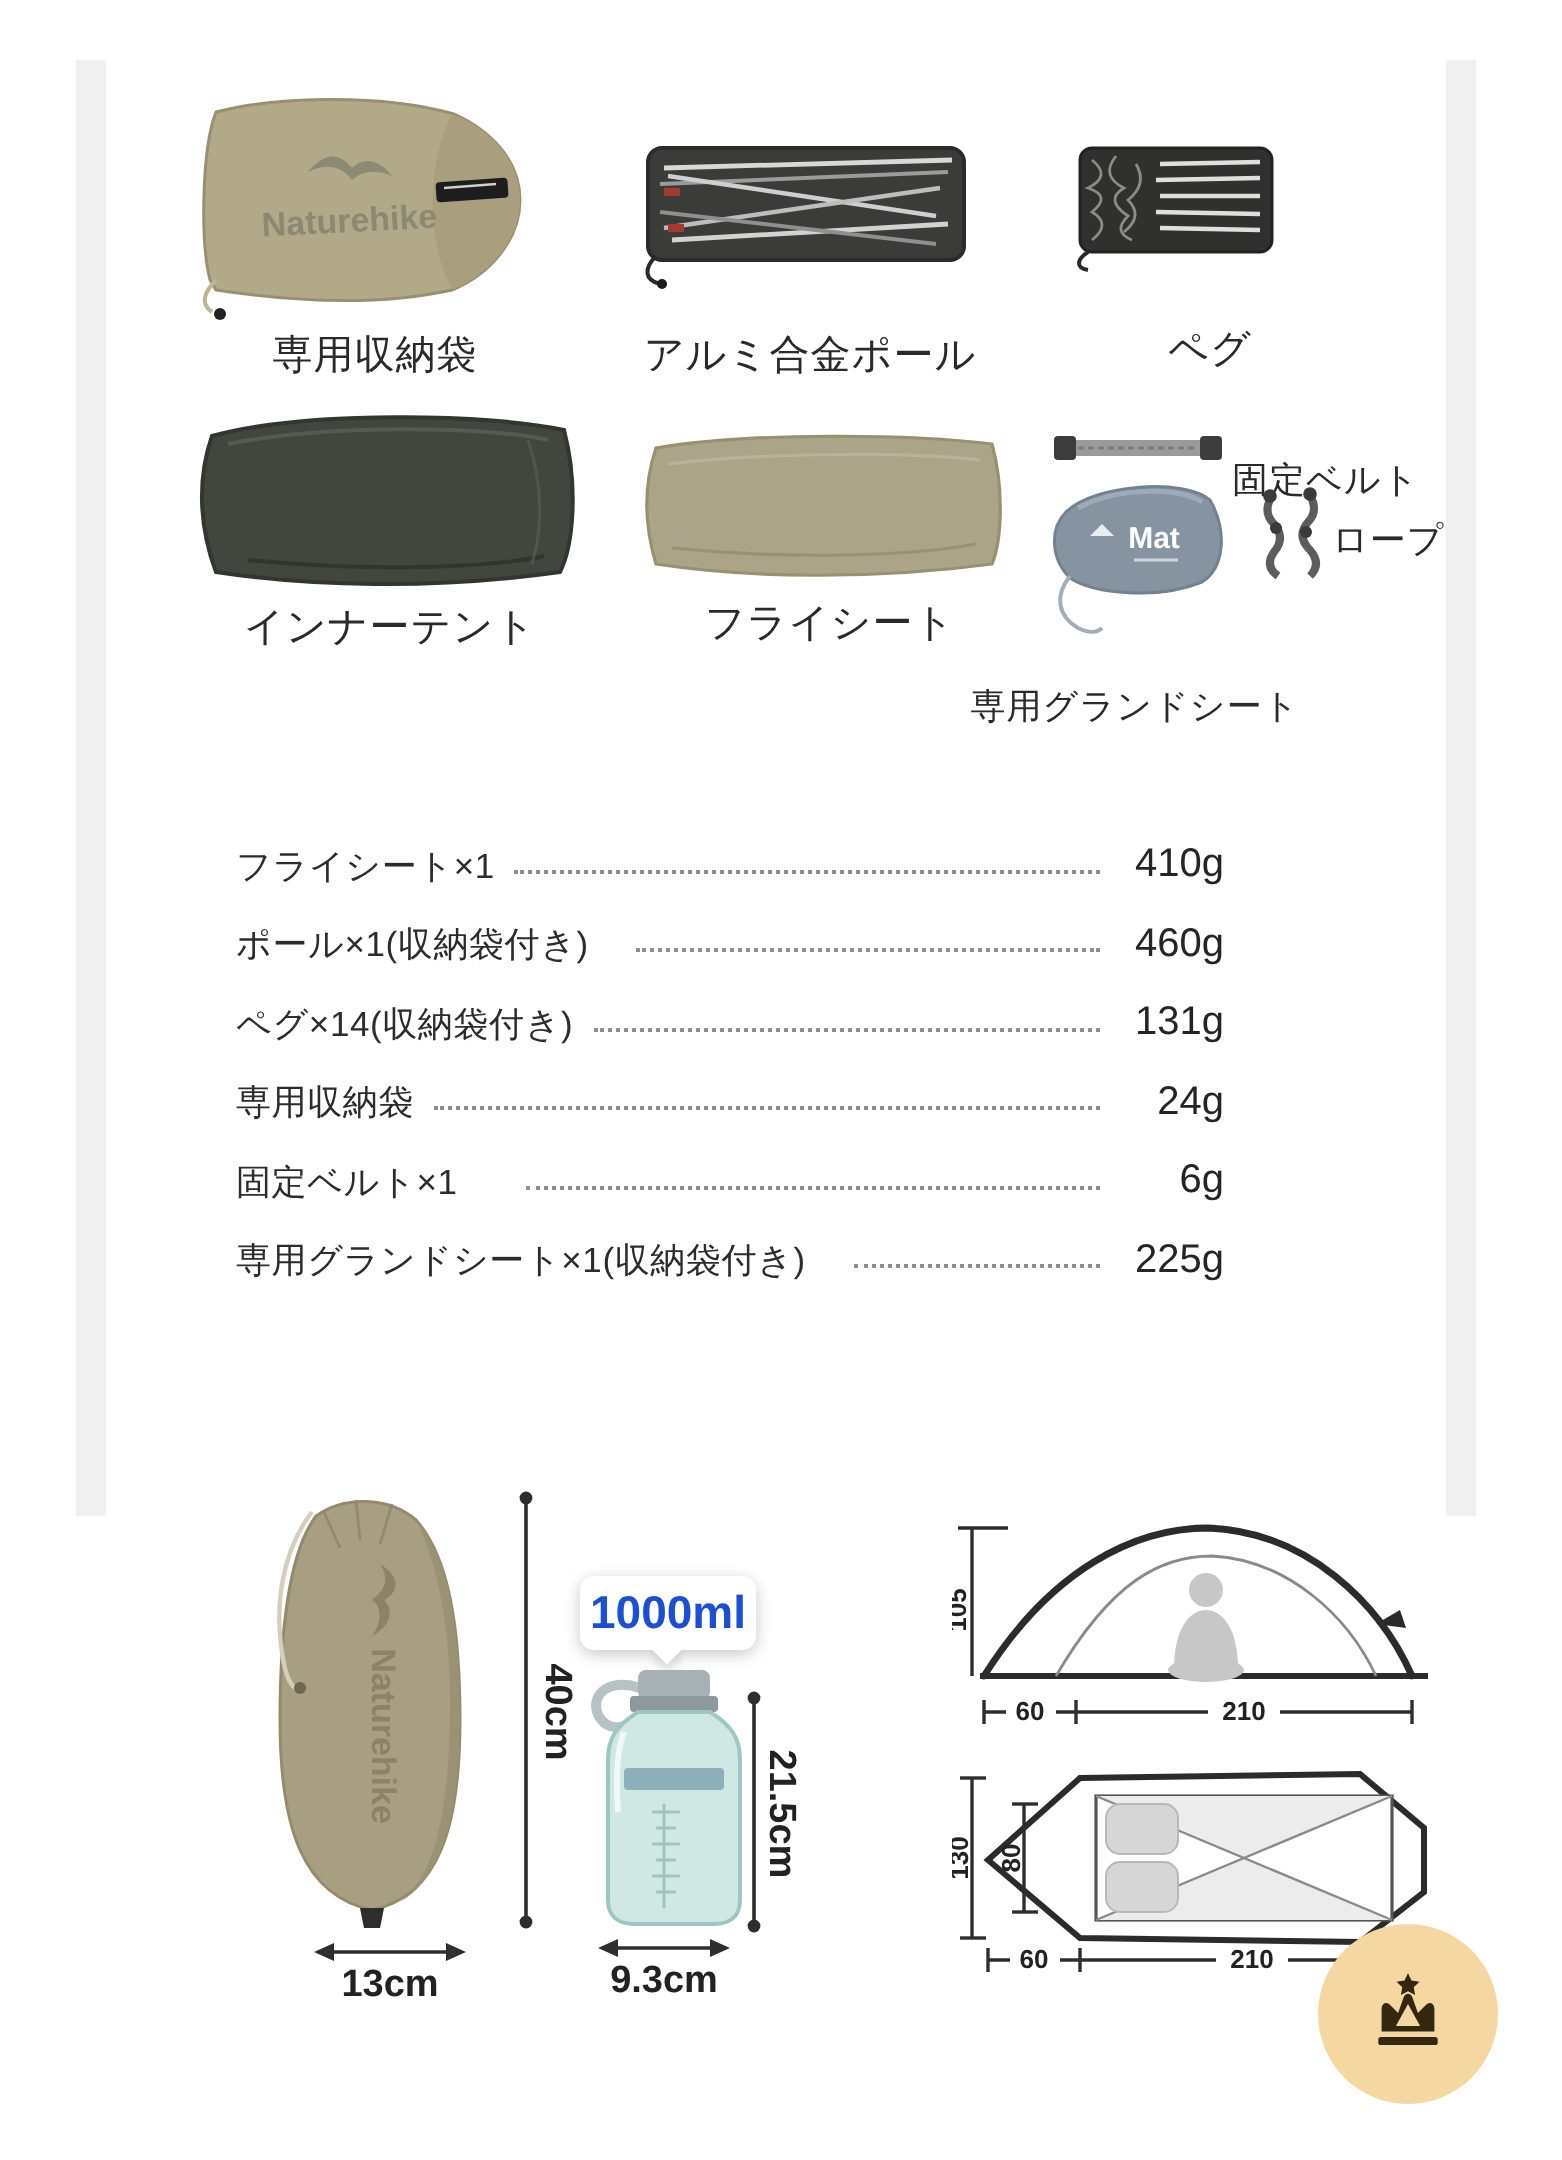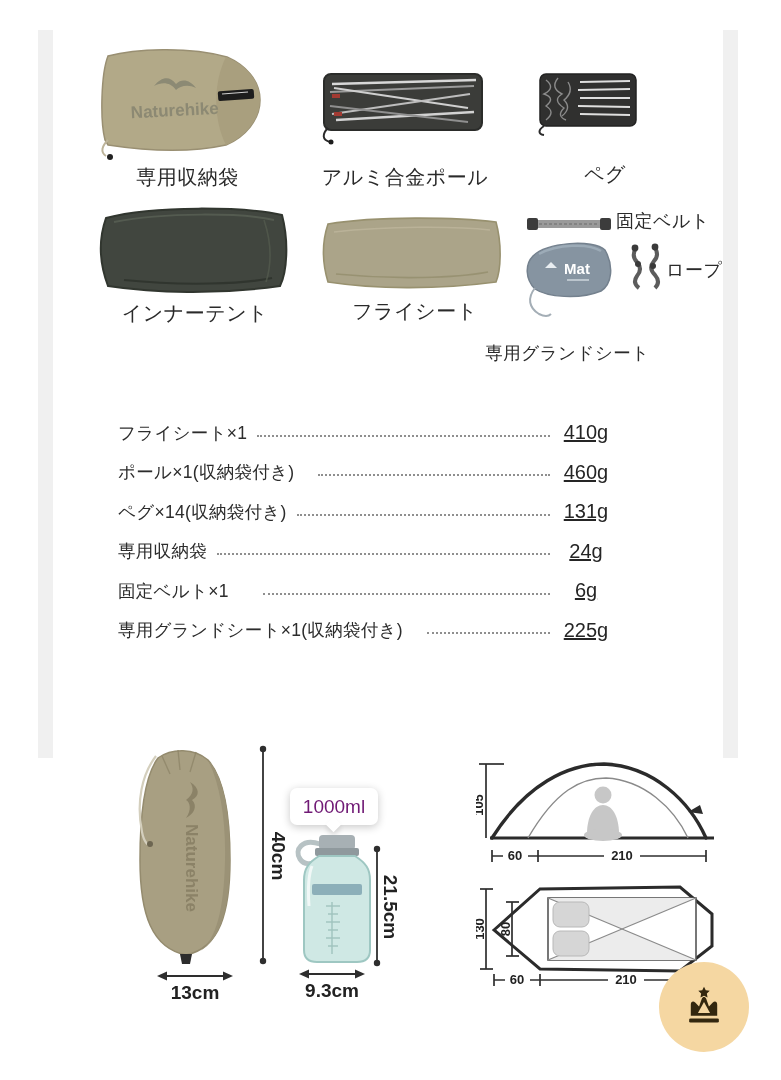--- a/index.html
+++ b/index.html
@@ -15,31 +15,31 @@
   .plabel { position:absolute; text-align:center; font-size:20px; font-weight:500;
     color:#2a2a2a; letter-spacing:.5px; white-space:nowrap; }
   .plabel.small { font-size:17.5px;margin-top:38px; }
   .plabel.side { text-align:left; font-size:18px; }
 
   
   #weight-list { position:absolute; left:118px; top:413px; width:494px; }
   .wrow { display:flex; align-items:center; height:39.5px; }
   .wlabel { font-size:17.5px; color:#2c2c2c; white-space:nowrap; letter-spacing:.3px; }
   .wdots { flex:1; border-bottom:2px dotted #8f8f8f; height:2px; margin:6px 10px 0 10px; }
-  .wval { font-size:20px; color:#252525; min-width:52px; text-align:center; white-space:nowrap;text-decoration:underline; }
+  .wval { font-size:20px; color:#252525; min-width:52px; text-align:right; white-space:nowrap; }
 
   
   .dimlabel { position:absolute; font-size:19px; font-weight:600; color:#222;
     text-align:center; white-space:nowrap; }
   .dimlabel.rot { transform:rotate(90deg); }
 
   .callout { position:absolute; left:290px; top:788px; width:88px; height:37px;
     background:#fff; border-radius:7px; box-shadow:0 2px 8px rgba(0,0,0,.22);
     display:flex; align-items:center; justify-content:center;
-    font-size:19px; font-weight:400; color:#701a75; }
+    font-size:23px; font-weight:700; color:#1d4ed8; }
   .callout::after { content:""; position:absolute; left:38px; bottom:-5px; width:11px; height:11px;
     background:#fff; transform:rotate(45deg); box-shadow:3px 3px 5px rgba(0,0,0,.12); }
 
   .badge { position:absolute; left:659px; top:962px; width:90px; height:90px;
     border-radius:50%; background:#f5d7a2; display:flex; align-items:center;
     justify-content:center; cursor:pointer; }
 
   svg text { font-family:"Liberation Sans","DejaVu Sans",sans-serif; }
 </style>
 </head>
@@ -109,21 +109,21 @@
     <path d="M20,64 C80,70 140,68 172,62" fill="none" stroke="#948d6d" stroke-width="1.6" opacity=".8"></path>
   </svg>
   <div class="plabel" style="left:330px;top:298px;width:170px">フライシート</div>
 
   <svg class="abs" style="left:527px;top:217px" width="84" height="15" viewBox="0 0 84 15">
     <rect x="9" y="3" width="66" height="8" fill="#9a9a9a"></rect>
     <line x1="12" y1="7" x2="72" y2="7" stroke="#7c7c7c" stroke-width="1.5" stroke-dasharray="3 2"></line>
     <rect x="0" y="1" width="11" height="12" rx="2" fill="#3c3c3c"></rect>
     <rect x="73" y="1" width="11" height="12" rx="2" fill="#3c3c3c"></rect>
   </svg>
-  <div class="plabel side" style="left:616px;top:209px;width:86px">固定ベルト</div>
+  <div class="plabel side" style="left:616px;top:228px;width:86px">固定ベルト</div>
 
   <svg class="abs" style="left:521px;top:234px" width="96" height="86" viewBox="0 0 96 86">
     <path d="M12,22 C26,8 72,5 84,16 C93,32 91,50 80,57 C58,66 26,63 14,55 C4,45 4,30 12,22 Z" fill="#8694a1" stroke="#74818e" stroke-width="1.5"></path>
     <path d="M18,20 C36,10 68,9 80,17" fill="none" stroke="#9fadb9" stroke-width="2.5" opacity=".9"></path>
     <path d="M24,34 L30,28 L36,34 Z" fill="#e8edf1"></path>
     <text x="56" y="40" font-size="15" font-weight="bold" fill="#ffffff" text-anchor="middle">Mat</text>
     <line x1="46" y1="46" x2="68" y2="46" stroke="#cdd6dd" stroke-width="1.5"></line>
     <path d="M14,54 C6,64 8,74 18,80 C24,83 28,82 30,80" fill="none" stroke="#a4aeb6" stroke-width="2"></path>
   </svg>
   <div class="plabel small" style="left:485px;top:303px;width:165px">専用グランドシート</div>

